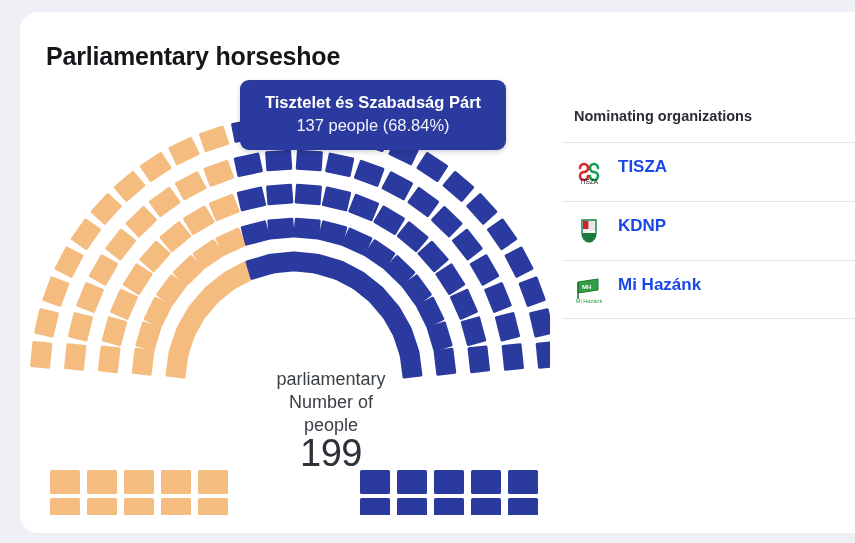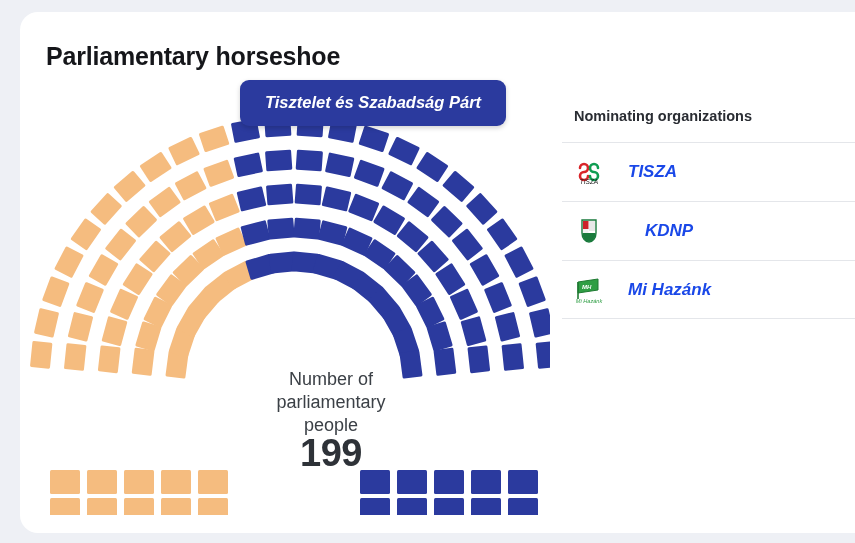--- a/index.html
+++ b/index.html
@@ -42,39 +42,39 @@
     width: 150px;
     text-align: center;
     color: #3b4046;
     font-size: 18px;
     line-height: 23px;
     pointer-events: none;
   }
   .center-number {
     margin-top: 5px;
     font-size: 38px;
-    font-weight: bold;
+    font-weight: normal;
     color: #2e3238;
     letter-spacing: -0.5px;
   }
 
   
   .tooltip {
     position: absolute;
     left: 240px; top: 80px;
     width: 266px;
     background: #2b3a9e;
     border-radius: 9px;
     padding: 11px 14px 13px;
     text-align: center;
     color: #ffffff;
     box-shadow: 0 2px 5px rgba(0,0,0,0.18);
     z-index: 8;
   }
-  .tip-title { font-size: 16.5px; font-weight: bold; line-height: 22px; font-style: italic; }
+  .tip-title { font-size: 16.5px; font-weight: bold; line-height: 22px; }
   .tip-sub   { font-size: 16.5px; line-height: 24px; color: #f2f3fb; }
 
   
   #legend {
     position: absolute;
     left: 562px; top: 108px;
     width: 300px;
   }
   .legend-title {
     font-size: 14.5px;
@@ -86,24 +86,22 @@
     border-top: 1px solid #e4e6ea;
     height: 59px;
     display: flex;
     align-items: center;
     padding-left: 12px;
     gap: 0;
   }
   .legend-row:last-child { border-bottom: 1px solid #e4e6ea; }
   .org {
     display: flex;
-    align-items: center;
-    gap: 24px;
+    gap: 14px;
     text-decoration: none;
-    font-style: italic;
   }
   .org + .org { margin-left: 48px; }
   .org-name {
     color: #1a48e8;
     font-size: 17px;
     font-weight: bold;
     white-space: nowrap;
   }
   .org-logo { width: 30px; height: 30px; flex: 0 0 30px; }
 </style>
@@ -272,29 +270,30 @@
         <rect x="441" y="515" width="30" height="24" rx="1.5" fill="#2b3a9e"></rect>
         <rect x="478" y="375" width="30" height="24" rx="1.5" fill="#2b3a9e"></rect>
         <rect x="478" y="403" width="30" height="24" rx="1.5" fill="#2b3a9e"></rect>
         <rect x="478" y="431" width="30" height="24" rx="1.5" fill="#2b3a9e"></rect>
         <rect x="478" y="459" width="30" height="24" rx="1.5" fill="#2b3a9e"></rect>
         <rect x="478" y="487" width="30" height="24" rx="1.5" fill="#2b3a9e"></rect>
         <rect x="478" y="515" width="30" height="24" rx="1.5" fill="#2b3a9e"></rect>
       </svg>
 
     <div class="center-label">
+      <div>parliamentary</div>
       <div>Number of</div>
-      <div>parliamentary</div>
       <div>people</div>
       <div class="center-number">199</div>
     </div>
   </div>
 
   <div class="tooltip">
     <div class="tip-title">Tisztelet és Szabadság Párt</div>
+    <div class="tip-sub">137 people (68.84%)</div>
   </div>
 
   <div id="legend">
     <div class="legend-title">Nominating organizations</div>
     <div id="legend-rows">
         <div class="legend-row">
           <a class="org" href="#">
             <svg viewBox="0 0 30 30" class="org-logo">
               <path d="M6 11 a4 4 0 1 1 4 4 a4 4 0 1 0 4 4" fill="none" stroke="#d9252a" stroke-width="2.6" stroke-linecap="round"></path>
               <path d="M24 11 a4 4 0 1 0 -4 4 a4 4 0 1 1 -4 4" fill="none" stroke="#0f9d52" stroke-width="2.6" stroke-linecap="round"></path>
@@ -305,21 +304,21 @@
         </div>
         <div class="legend-row">
           <a class="org" href="#">
             <svg viewBox="0 0 30 30" class="org-logo">
               <path d="M8 4 h14 v13 a7 9 0 0 1 -7 9 a7 9 0 0 1 -7 -9 z" fill="#ffffff" stroke="#1a7a3c" stroke-width="1.4"></path>
               <path d="M9 5 h5.5 v8 h-5.5 z" fill="#cc2229"></path>
               <path d="M9 13 h5.5 v4 h-5.5 z" fill="#f2f2f2"></path>
               <path d="M15 5 h6 v10 h-6 z" fill="#e8e8e8"></path>
               <path d="M8.5 17 h13 v0.5 a6.5 8.5 0 0 1 -6.5 8.3 a6.5 8.5 0 0 1 -6.5 -8.3 z" fill="#1a7a3c"></path>
             </svg>
-            <span class="org-name" style="color: rgb(26, 72, 232); margin-left: 17px;">KDNP</span>
+            <span class="org-name" style="color: rgb(26, 72, 232);">KDNP</span>
           </a>
         </div>
         <div class="legend-row">
           <a class="org" href="#">
             <svg viewBox="0 0 30 30" class="org-logo">
               <path d="M4 7 l20 -3 v11 l-20 3 z" fill="#2f9e44" stroke="#1f7a32" stroke-width="1"></path>
               <path d="M4 7 v17" stroke="#1f7a32" stroke-width="1.6"></path>
               <text x="8" y="13.5" font-size="6" font-weight="bold" font-family="Liberation Sans, sans-serif" fill="#ffffff">MH</text>
               <text x="15" y="28" font-size="5.6" font-family="Liberation Sans, sans-serif" fill="#2f9e44" text-anchor="middle">Mi Hazánk</text>
             </svg>

